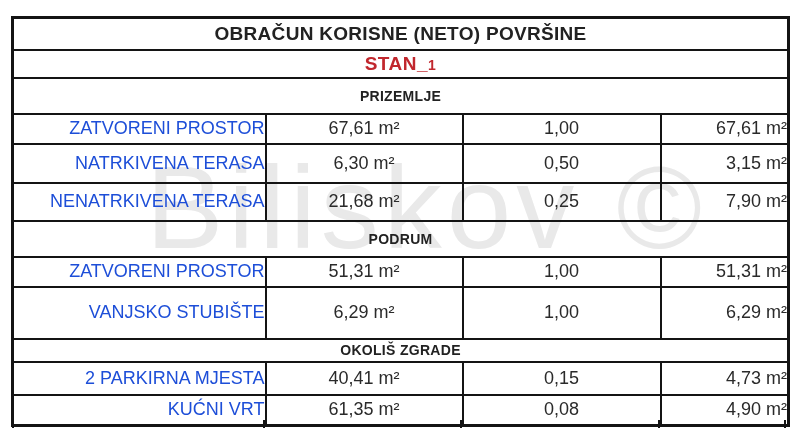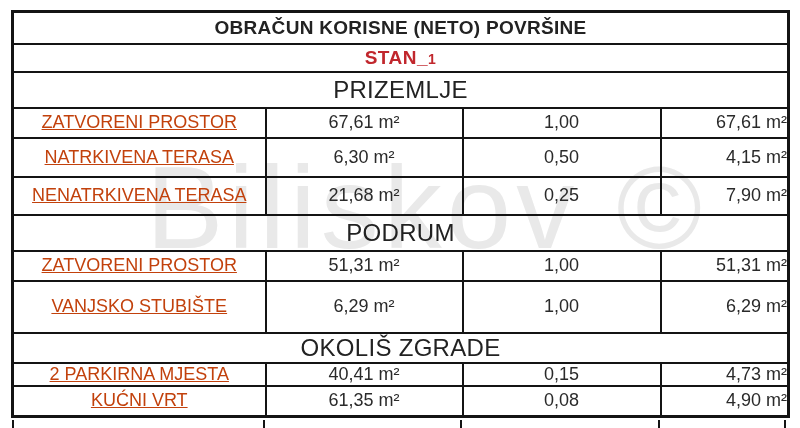--- a/index.html
+++ b/index.html
@@ -28,21 +28,21 @@
     font-weight: normal;
     letter-spacing: 5px;
     color: var(--watermark-gray);
     white-space: nowrap;
     line-height: 1;
     user-select: none;
   }
   table.calc-table {
     position: absolute;
     left: 11px;
-    top: 10px;
+    top: 16px;
     z-index: 1;
     width: 776px;
     table-layout: fixed;
     border-collapse: collapse;
     background: transparent;
   }
   table.calc-table td {
     border: 2px solid var(--line);
     padding: 0;
     overflow: hidden;
@@ -59,31 +59,30 @@
   td.stan-cell {
     text-align: center;
     font-weight: bold;
     font-size: 19px;
     letter-spacing: 0.5px;
     color: var(--accent-red);
   }
   .stan-sub { font-size: 14px; font-weight: bold; }
   td.section-cell {
     text-align: center;
-    font-weight: normal;
-    font-size: 24px;
+    font-weight: bold;
+    font-size: 14px;
     letter-spacing: 0.3px;
     color: var(--text);
   }
   td.c-label {
-    text-align: center;
+    text-align: right;
     padding-left: 10px;
     font-size: 18px;
-    color: #c2410c;
-    text-decoration: underline;
+    color: #1d4ed8;
   }
   td.c-area, td.c-coef {
     text-align: center;
     font-size: 18px;
     color: #2a2a2a;
   }
   td.c-res {
     text-align: right;
     padding-right: 12px;
     font-size: 18px;
@@ -130,21 +129,21 @@
       <td class="c-label">ZATVORENI PROSTOR</td>
       <td class="c-area">67,61 m²</td>
       <td class="c-coef">1,00</td>
       <td class="c-res">67,61 m²</td>
     </tr>
 
     <tr style="height:39px">
       <td class="c-label">NATRKIVENA TERASA</td>
       <td class="c-area">6,30 m²</td>
       <td class="c-coef">0,50</td>
-      <td class="c-res">4,15 m²</td>
+      <td class="c-res">3,15 m²</td>
     </tr>
 
     <tr style="height:38px">
       <td class="c-label">NENATRKIVENA TERASA</td>
       <td class="c-area">21,68 m²</td>
       <td class="c-coef">0,25</td>
       <td class="c-res">7,90 m²</td>
     </tr>
 
     <tr style="height:36px">
@@ -162,21 +161,21 @@
       <td class="c-label">VANJSKO STUBIŠTE</td>
       <td class="c-area">6,29 m²</td>
       <td class="c-coef">1,00</td>
       <td class="c-res">6,29 m²</td>
     </tr>
 
     <tr style="height:23px">
       <td class="section-cell" colspan="4">OKOLIŠ ZGRADE</td>
     </tr>
 
-    <tr style="height:23px">
+    <tr style="height:33px">
       <td class="c-label">2 PARKIRNA MJESTA</td>
       <td class="c-area">40,41 m²</td>
       <td class="c-coef">0,15</td>
       <td class="c-res">4,73 m²</td>
     </tr>
 
     <tr style="height:31px">
       <td class="c-label">KUĆNI VRT</td>
       <td class="c-area">61,35 m²</td>
       <td class="c-coef">0,08</td>

